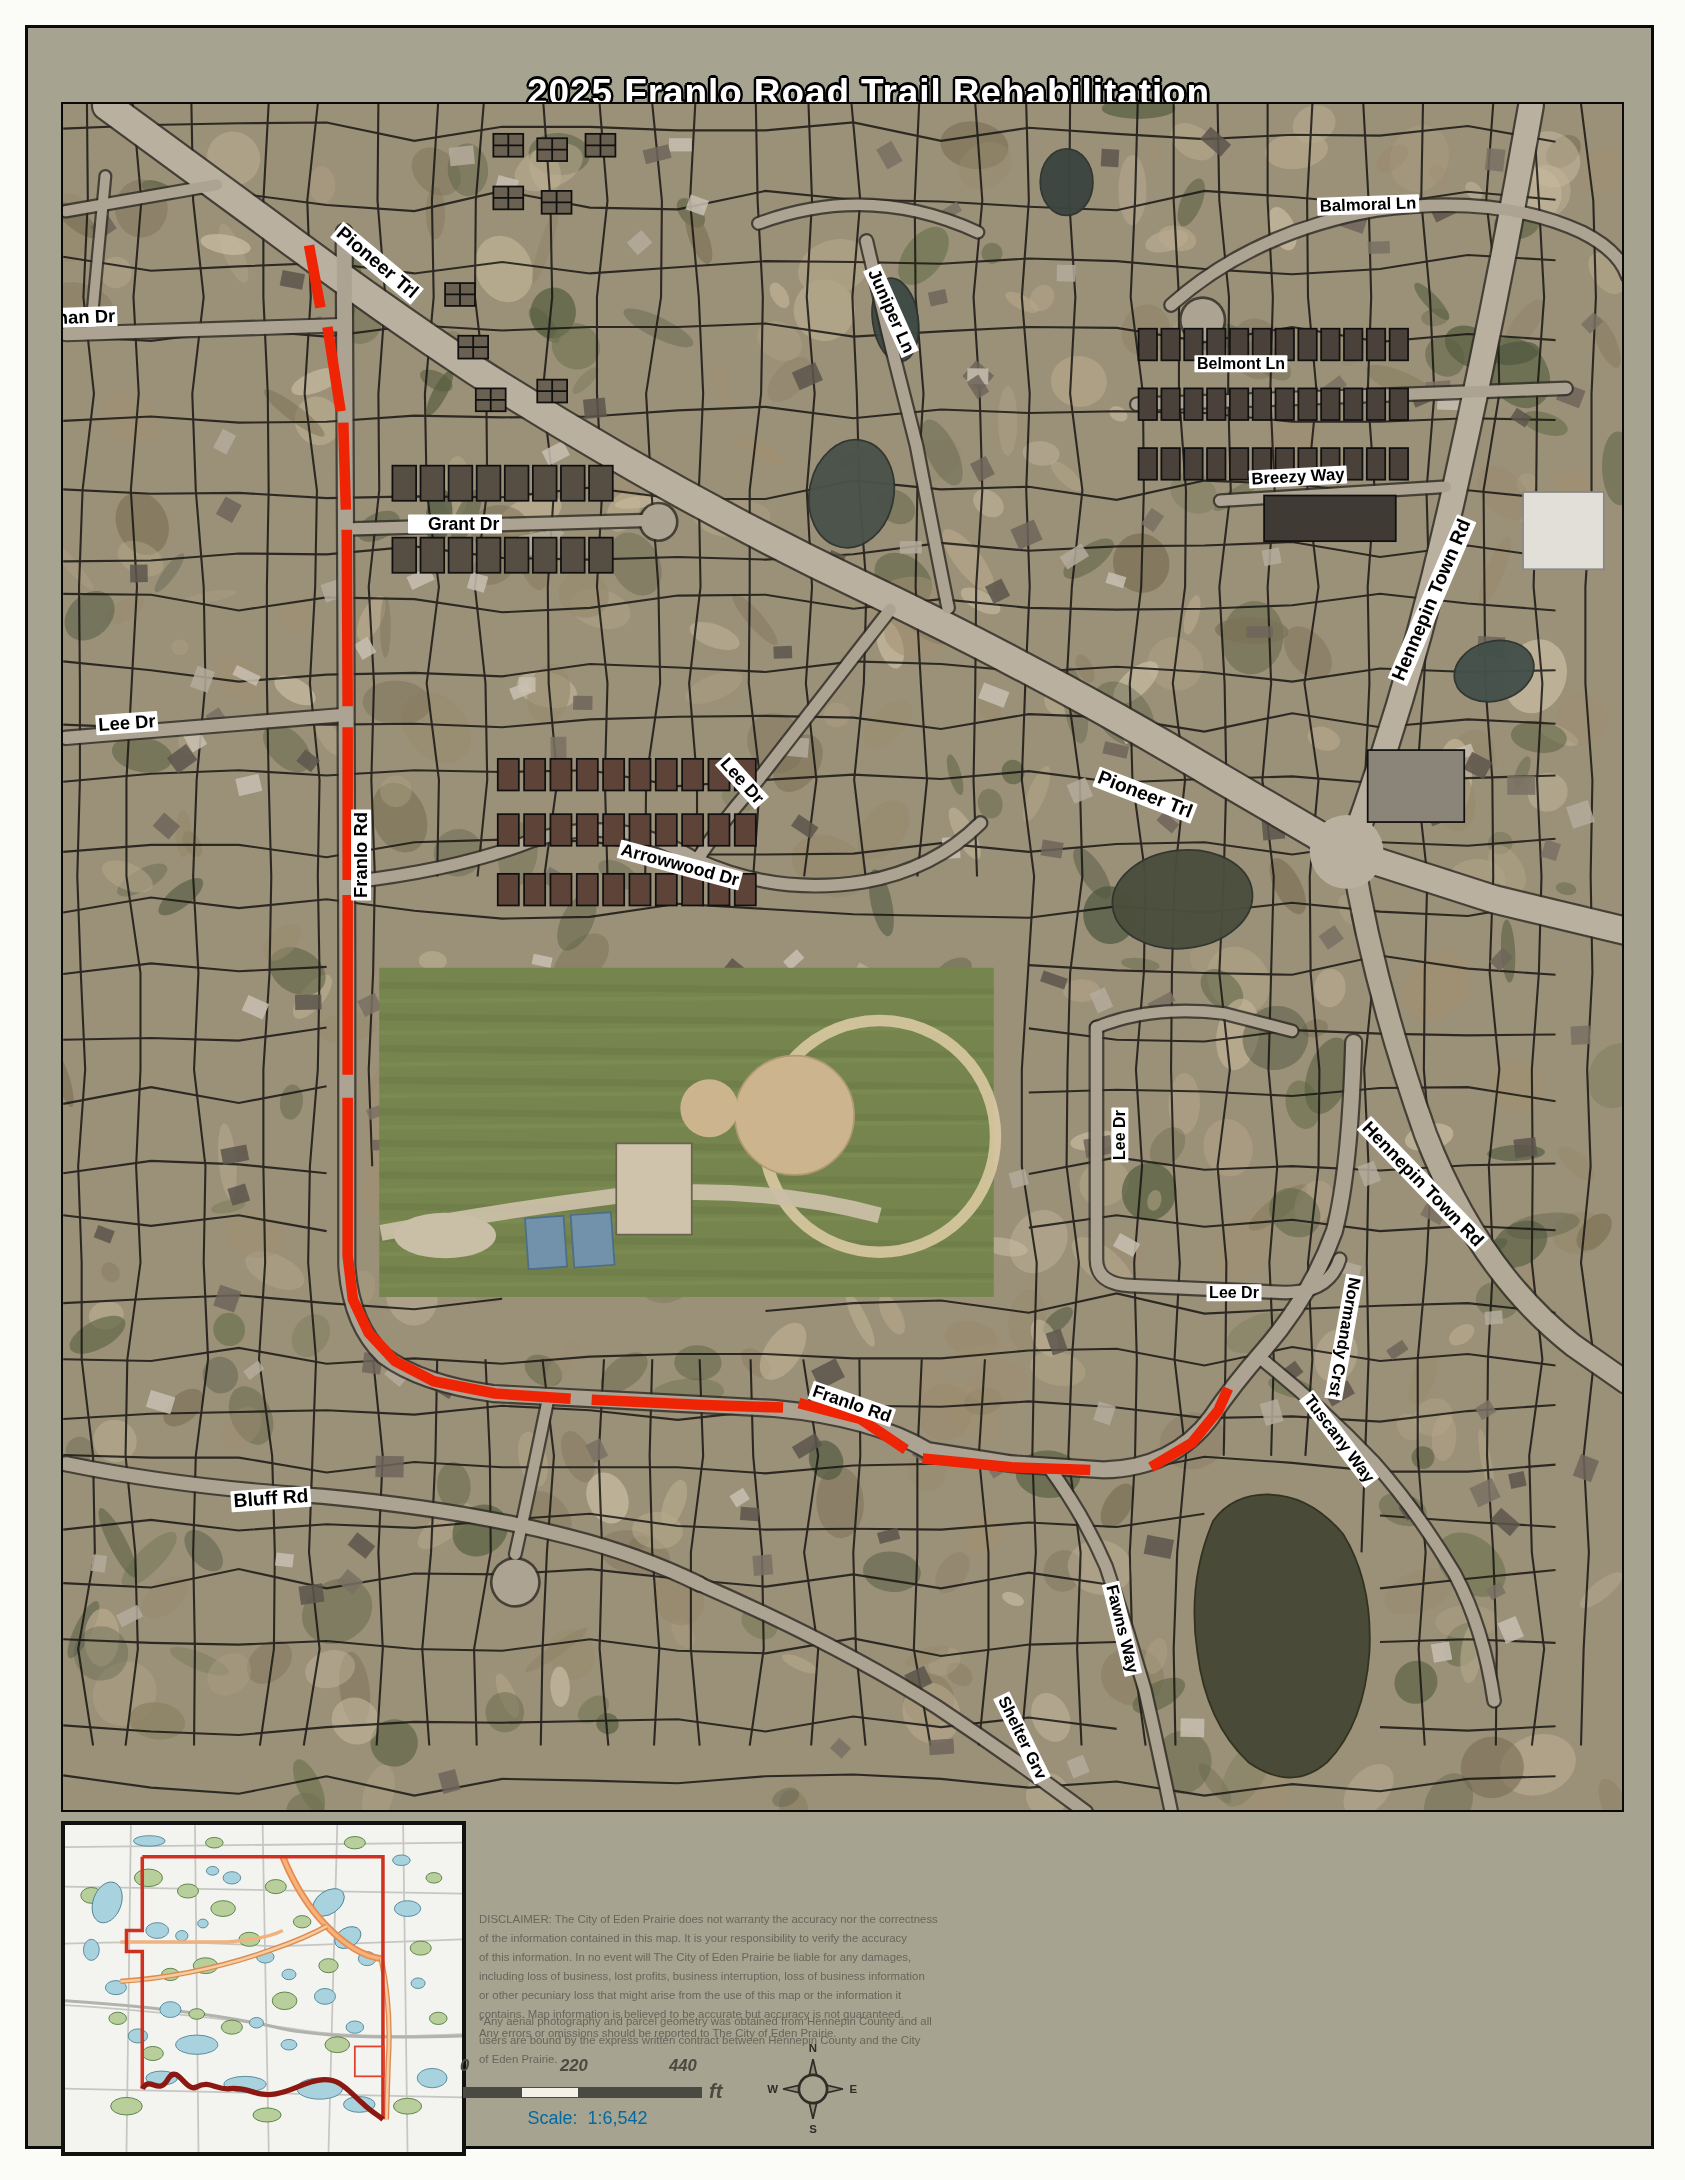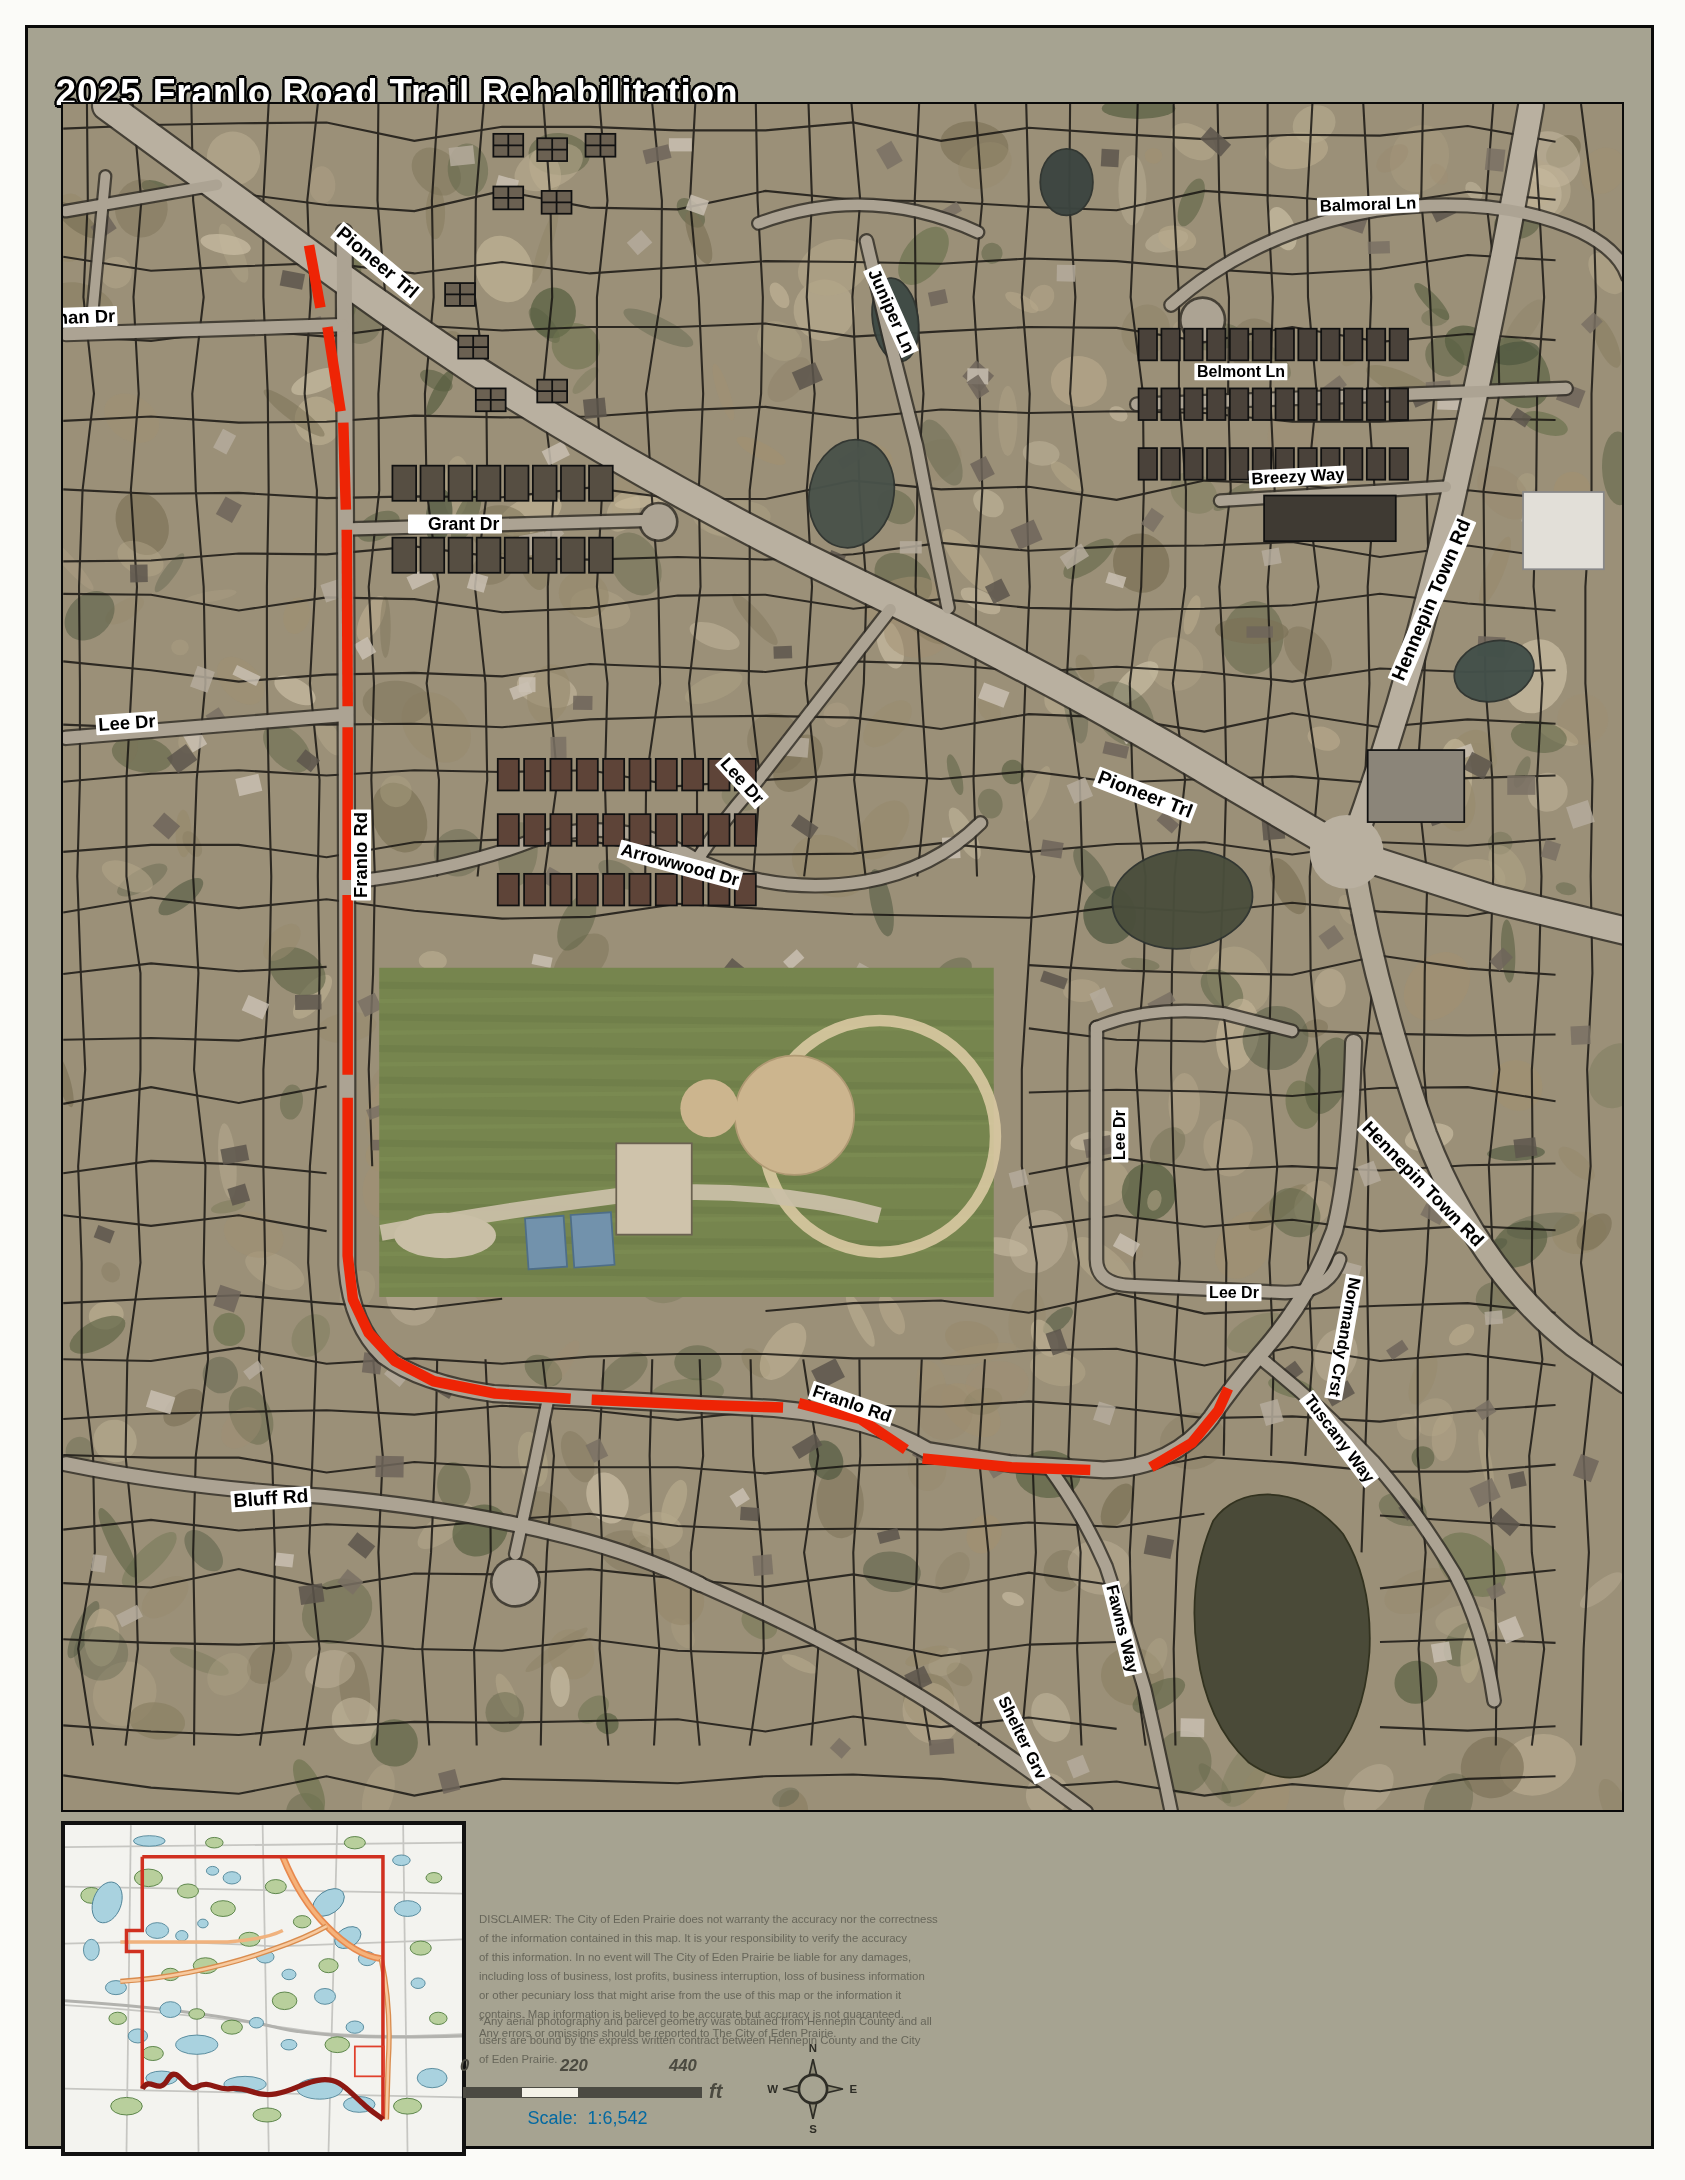--- a/index.html
+++ b/index.html
@@ -1,18 +1,18 @@
 <!DOCTYPE html>
 <html style="font-size:14px"><head>
 <meta charset="utf-8">
 <style>
   html,body{margin:0;padding:0;background:#e8e8e4;}
   #page{position:relative;width:1685px;height:2180px;background:#fbfbf8;font-family:"Liberation Sans",sans-serif;overflow:hidden;}
   #frame{position:absolute;left:24.6px;top:24.6px;width:1629px;height:2124px;border:3.5px solid #0a0a0a;background:#a6a391;box-sizing:border-box;}
-  #titlebar{position:absolute;left:28px;top:28px;width:1626px;height:74px;display:flex;align-items:center;justify-content:flex-start;}
+  #titlebar{position:absolute;left:28px;top:28px;width:1626px;height:74px;display:flex;align-items:center;justify-content:center;}
   #title-text{font-size:37px;font-weight:bold;letter-spacing:0.9px;color:#ffffff;
     text-shadow:-1.8px -1.8px 0 #000,1.8px -1.8px 0 #000,-1.8px 1.8px 0 #000,1.8px 1.8px 0 #000,0 -2.6px 0 #000,0 2.6px 0 #000,-2.6px 0 0 #000,2.6px 0 0 #000;}
   #map-wrap{position:absolute;left:61px;top:102px;width:1563px;height:1710px;border:2.6px solid #0a0a0a;box-sizing:border-box;overflow:hidden;background:#9b9078;}
   #map-svg{position:absolute;left:0;top:0;}
   .street-label{position:absolute;background:#ffffff;color:#000;font-weight:bold;white-space:nowrap;padding:0 2.6px;line-height:1.08;border-radius:0.9px;}
   #inset-wrap{position:absolute;left:61px;top:1821px;width:397px;height:327px;border:4.4px solid #111;box-sizing:content-box;background:#f3f3ef;overflow:hidden;}
   #disclaimer{position:absolute;left:479px;top:1910px;width:474px;color:#67665a;font-size:11.4px;line-height:19px;}
   #source-note{position:absolute;left:479px;top:2012px;width:474px;color:#67665a;font-size:11.4px;line-height:19px;}
   .disc-line{white-space:pre;}
   .tick{position:absolute;color:#4b4a40;font-size:16.7px;font-weight:bold;font-style:italic;}
@@ -892,21 +892,21 @@
           <path d="M908,1596 L978,1614 L1030,1649"></path>
           <path d="M1049,1659 L1150,1669 L1240,1672"></path>
           <path d="M1309,1669 L1356,1641 L1386,1604 L1397,1579"></path>
         </g>
       </svg>
     <div id="map-labels">
         <div class="street-label" style="left: 23px; top: 213px; font-size: 18.4px; transform: translate(-50%, -50%) rotate(-2deg);">han Dr</div>
         <div class="street-label" style="left: 314px; top: 159px; font-size: 19.3px; transform: translate(-50%, -50%) rotate(40deg);">Pioneer Trl</div>
         <div class="street-label" style="left: 828px; top: 207px; font-size: 17.6px; transform: translate(-50%, -50%) rotate(66deg);">Juniper Ln</div>
         <div class="street-label" style="left: 1305px; top: 101px; font-size: 16.7px; transform: translate(-50%, -50%) rotate(-2deg);">Balmoral Ln</div>
-        <div class="street-label" style="left: 1178px; top: 260px; font-size: 16px; transform: translate(-50%, -50%) rotate(0deg); margin-top: 8px;">Belmont Ln</div>
+        <div class="street-label" style="left: 1178px; top: 260px; font-size: 16px; transform: translate(-50%, -50%) rotate(0deg);">Belmont Ln</div>
         <div class="street-label" style="left: 1235px; top: 373px; font-size: 16.7px; transform: translate(-50%, -50%) rotate(-3deg);">Breezy Way</div>
         <div class="street-label" style="left: 1369px; top: 496px; font-size: 19.3px; transform: translate(-50%, -50%) rotate(-67deg);">Hennepin Town Rd</div>
         <div class="street-label" style="left: 392px; top: 420px; font-size: 17.6px; transform: translate(-50%, -50%) rotate(0deg); padding-left: 20px;">Grant Dr</div>
         <div class="street-label" style="left: 64px; top: 619px; font-size: 18.4px; transform: translate(-50%, -50%) rotate(-4deg);">Lee Dr</div>
         <div class="street-label" style="left: 298px; top: 751px; font-size: 18.4px; transform: translate(-50%, -50%) rotate(-90deg);">Franlo Rd</div>
         <div class="street-label" style="left: 679px; top: 677px; font-size: 17.6px; transform: translate(-50%, -50%) rotate(48deg);">Lee Dr</div>
         <div class="street-label" style="left: 617px; top: 761px; font-size: 17.6px; transform: translate(-50%, -50%) rotate(15deg);">Arrowwood Dr</div>
         <div class="street-label" style="left: 1082px; top: 691px; font-size: 19.3px; transform: translate(-50%, -50%) rotate(21deg);">Pioneer Trl</div>
         <div class="street-label" style="left: 1057px; top: 1031px; font-size: 16px; transform: translate(-50%, -50%) rotate(-90deg);">Lee Dr</div>
         <div class="street-label" style="left: 1360px; top: 1080px; font-size: 18.4px; transform: translate(-50%, -50%) rotate(46deg);">Hennepin Town Rd</div>

